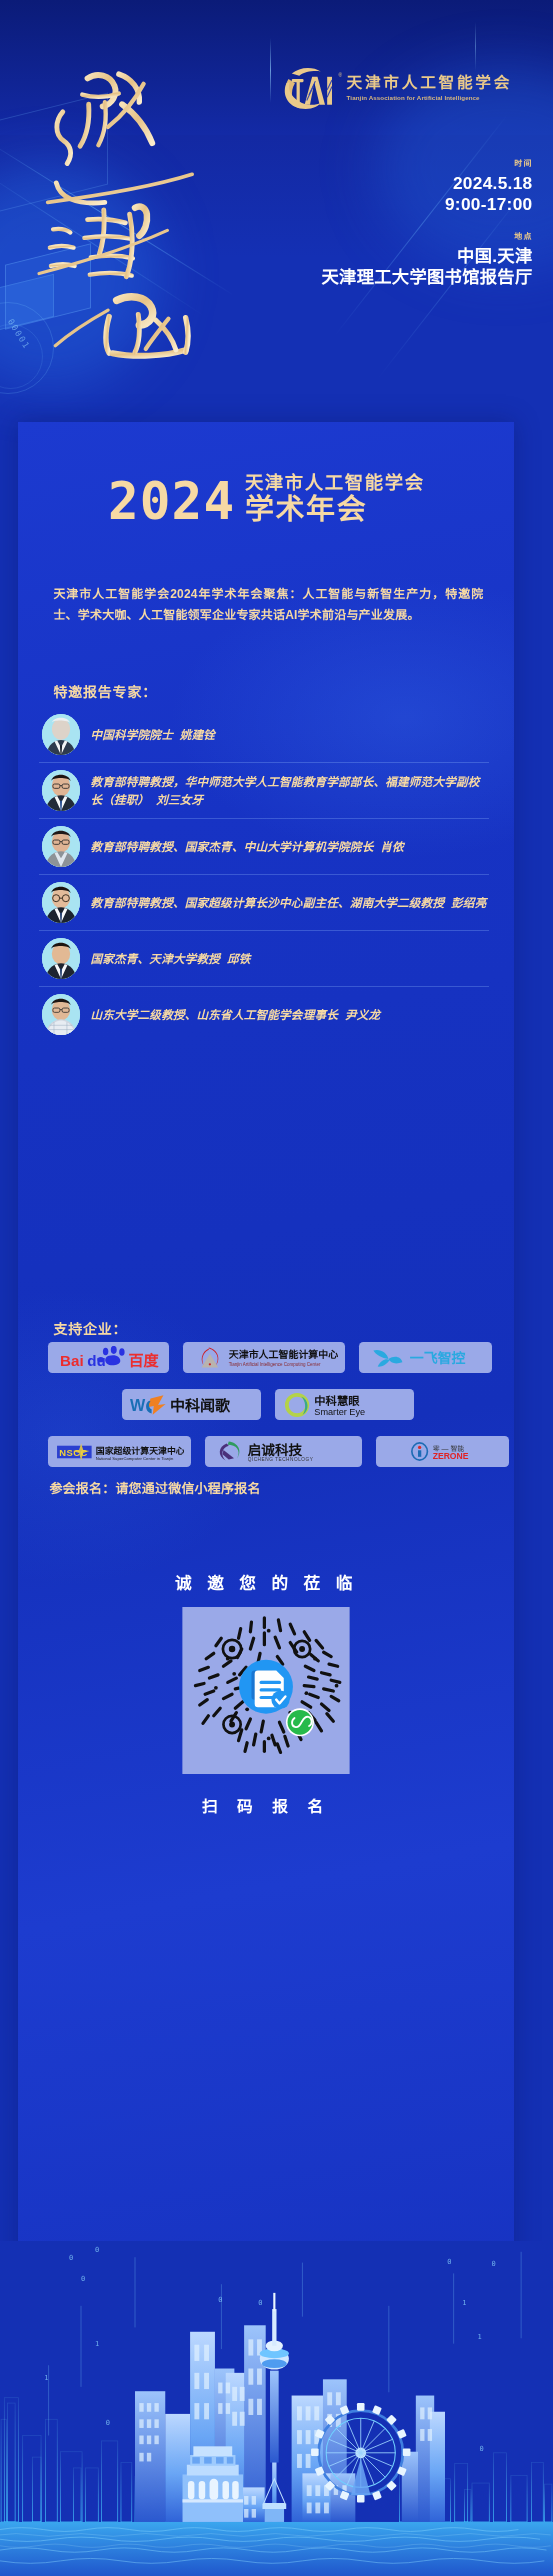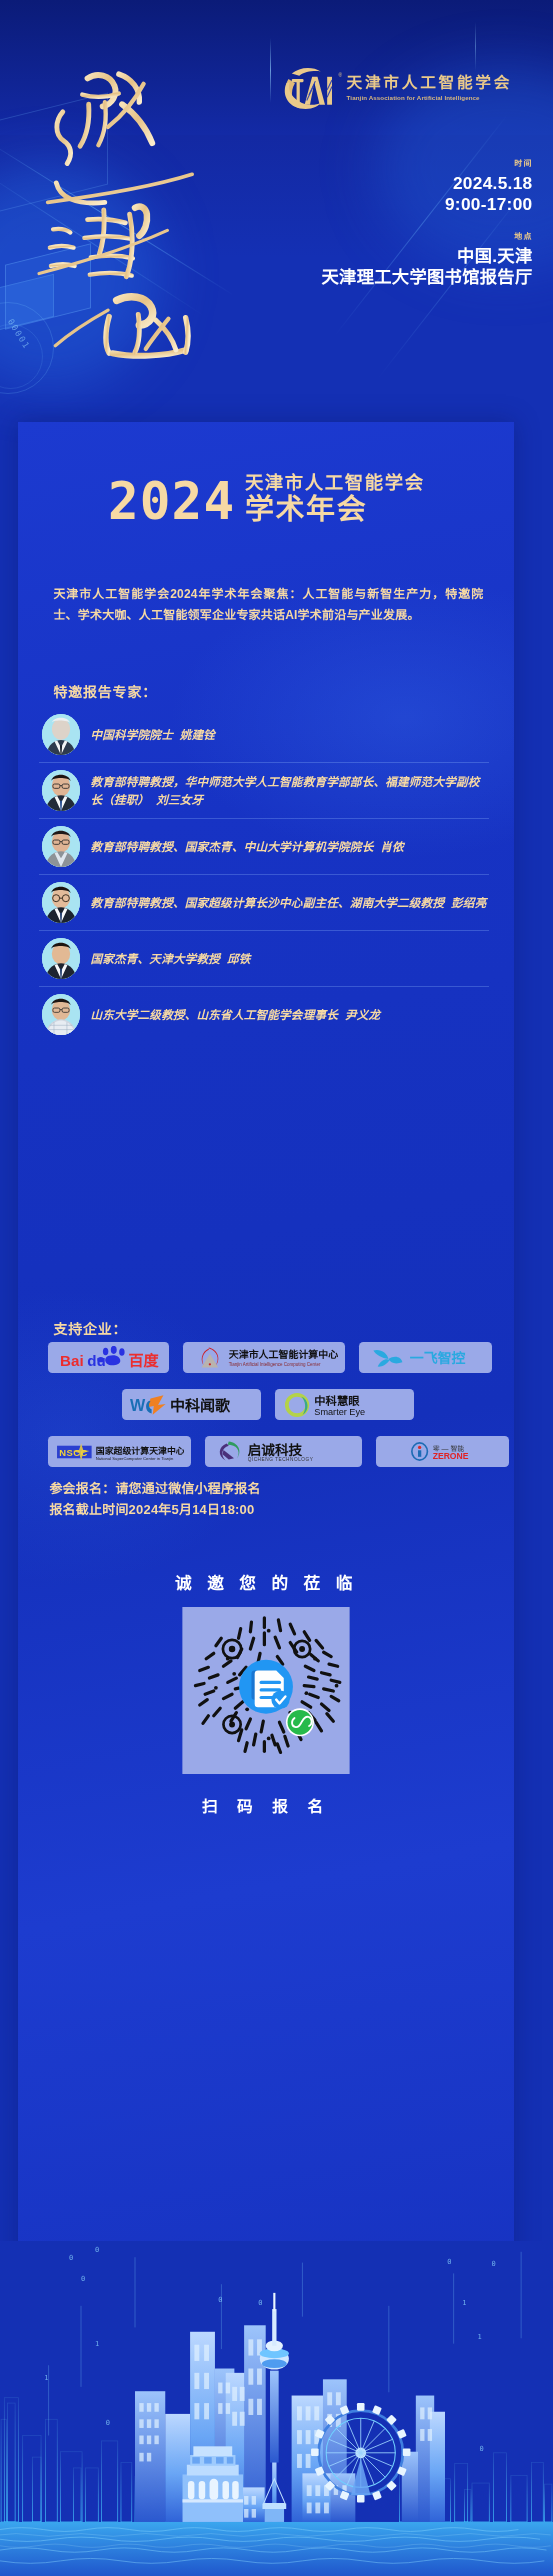--- a/index.html
+++ b/index.html
@@ -416,21 +416,20 @@
             <path d="M22 20 L30 20 L30 36 L22 36 Z" fill="#1d6bb5"></path>
             <text x="58" y="21" font-family="Liberation Sans, sans-serif" font-size="17" fill="#333">零 — 智能</text>
             <text x="58" y="42" font-family="Liberation Sans, sans-serif" font-size="21" font-weight="bold" fill="#e02323">ZERONE</text>
           </svg>
         </div>
       </div>
     </div>
 
     <div class="reg-block">
       <div class="reg-line">参会报名：请您通过微信小程序报名</div>
-      <div class="reg-line">报名截止时间2024年5月14日18:00</div>
     </div>
 
     <div class="welcome">诚 邀 您 的 莅 临</div>
 
     <div class="qr-box">
       <svg viewBox="0 0 310 310" aria-hidden="true">
         <rect width="310" height="310" fill="#9aa9e8"></rect>
         <g fill="#111">
           <g id="corner">
             <circle cx="92" cy="78" r="17" fill="none" stroke="#111" stroke-width="5"></circle>

